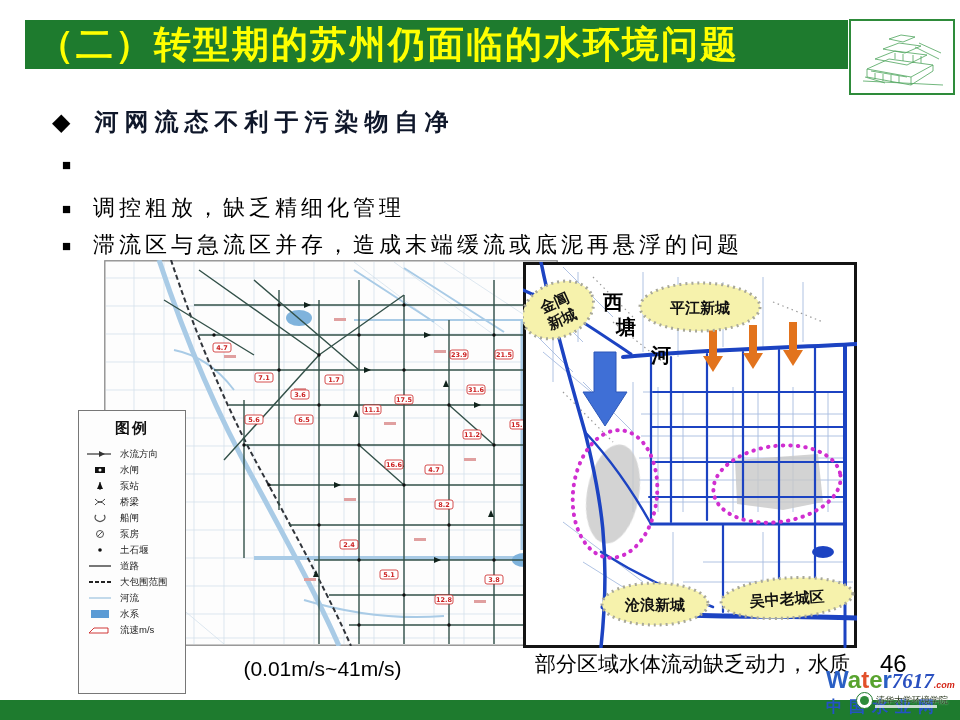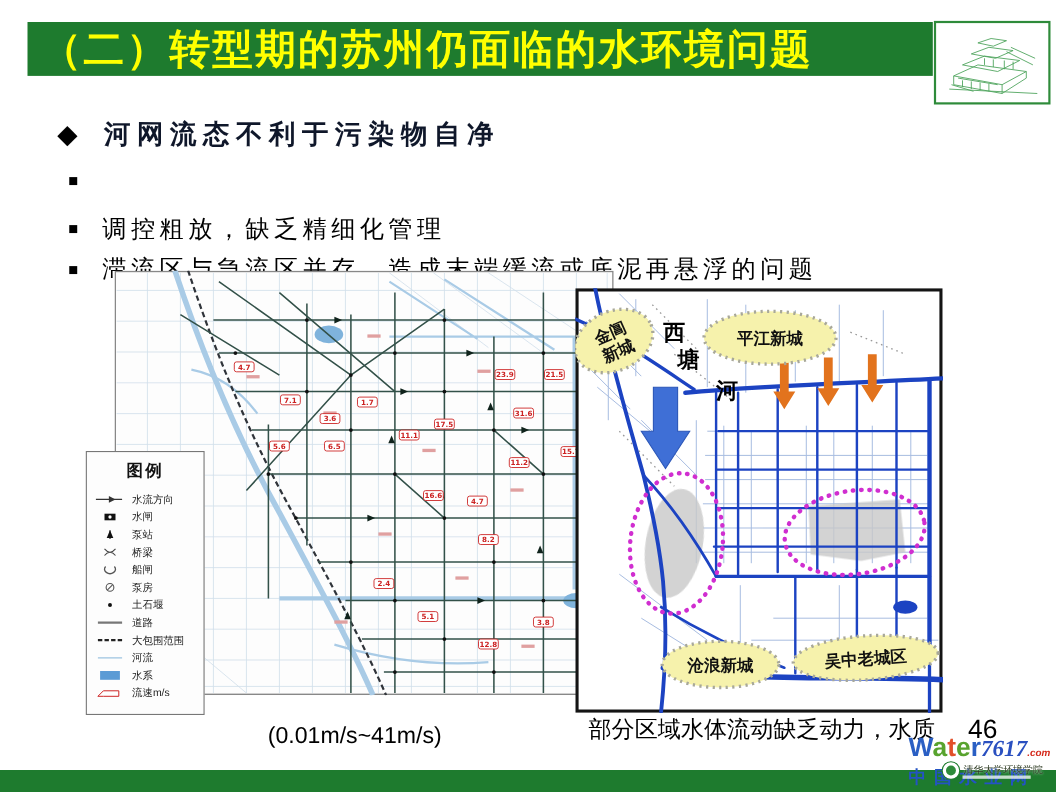--- a/index.html
+++ b/index.html
@@ -18,31 +18,31 @@
   
   .bullet-row{display:flex;align-items:center;white-space:nowrap;}
   .diamond{font-size:24px;color:#000;margin-right:24px;}
   .square{font-size:15px;color:#000;margin-right:22px;}
   .h-bullet{left:52px;top:106px;}
   .h-bullet .txt{font-size:24px;font-weight:bold;letter-spacing:6px;color:#0f172a;}
   .s-bullet .txt{font-size:22px;letter-spacing:4px;color:#000;}
   .s1{left:62px;top:156px;} .s2{left:62px;top:193px;} .s3{left:62px;top:230px;}
 
   
-  .map-left-wrap{left:64px;top:246px;width:454px;height:274px;padding-left:40px;}
+  .map-left-wrap{left:64px;top:260px;width:454px;height:274px;padding-left:40px;}
   .map-right-wrap{left:523px;top:262px;width:334px;height:386px;}
   svg{display:block;}
 
   .vb{fill:#ffffff;stroke:#cc2222;stroke-width:0.8;}
   .vt{fill:#cc2222;font:bold 6.5px "DejaVu Sans",sans-serif;text-anchor:middle;}
   .ylab{font:bold 15px "DejaVu Sans",sans-serif;fill:#111;text-anchor:middle;}
   .rchar{font:bold 20px "DejaVu Sans",sans-serif;fill:#000;text-anchor:middle;}
 
   
-  .legend{left:78px;top:410px;width:108px;height:240px;background:#fdfdfd;border:1px solid #777;
+  .legend{left:78px;top:410px;width:108px;height:284px;background:#fdfdfd;border:1px solid #777;
           box-sizing:border-box;padding:4px 6px;}
   .legend-title{text-align:center;font-size:15px;font-weight:bold;color:#111;margin:4px 0 8px 0;letter-spacing:2px;}
   .legend-row{display:flex;align-items:center;height:16px;}
   .legend-icon{width:30px;display:flex;justify-content:center;margin-right:5px;flex:0 0 30px;}
   .legend-label{font-size:9.5px;color:#222;white-space:nowrap;}
 
   
   .cap{color:#000;text-align:center;font-size:21px;line-height:26px;z-index:6;}
   .cap-left{left:150px;top:656px;width:345px;}
   .cap-right{left:515px;top:651px;width:355px;}

